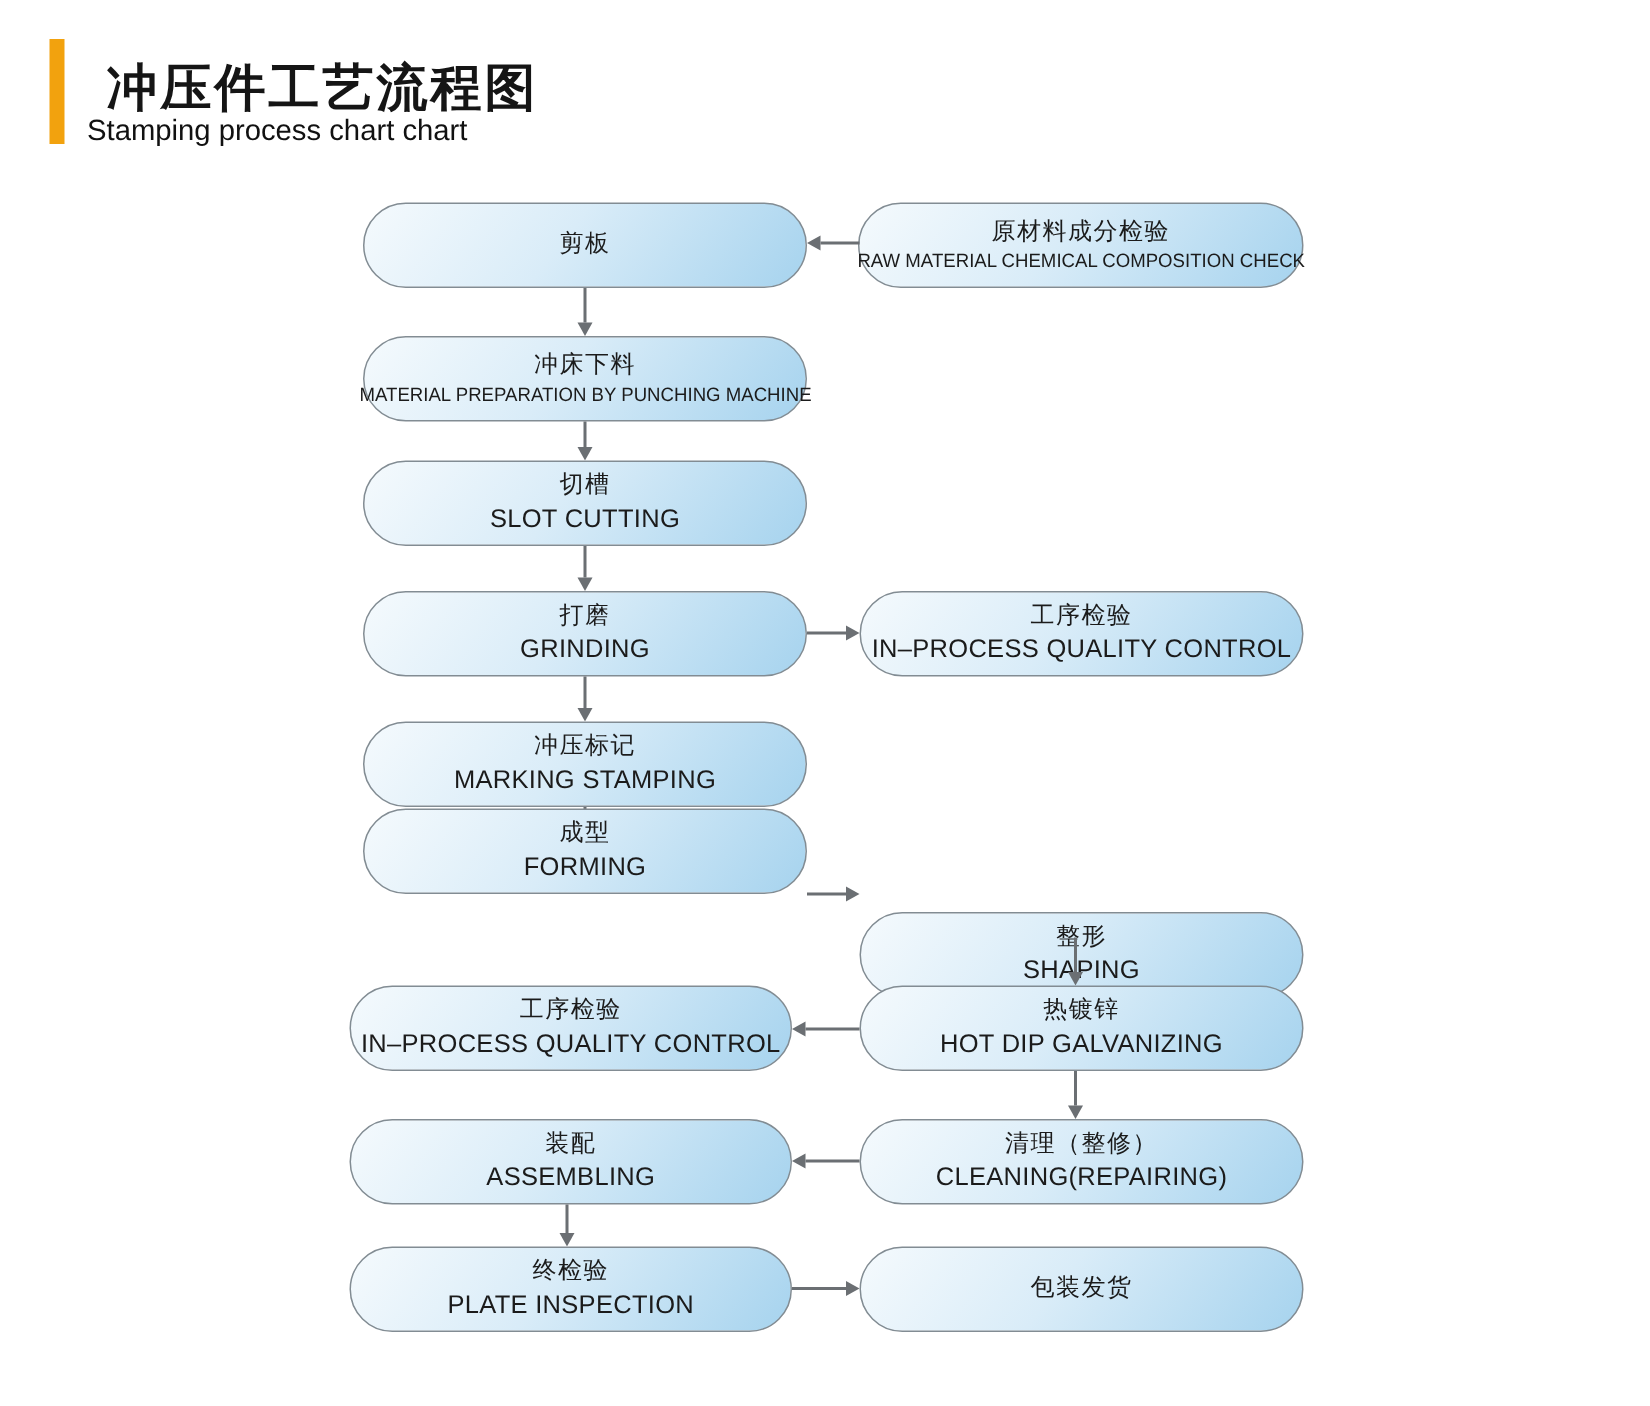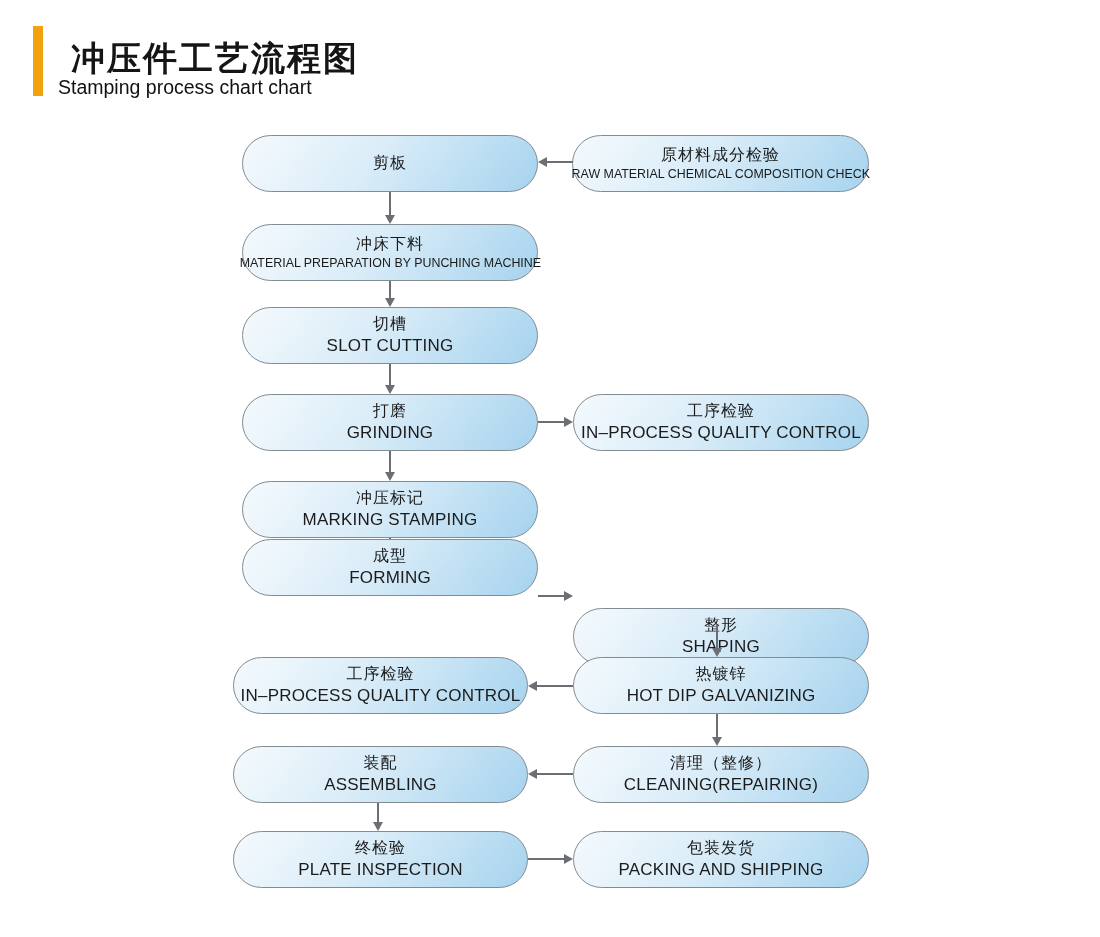--- a/index.html
+++ b/index.html
@@ -197,18 +197,17 @@
     </div>
     <div class="arrow-h head-left" style="left:537px; top:773px; width:36px;"></div>
 
     <div class="arrow-v" style="left:377px; top:803px; height:19px;"></div>
     <div class="box" style="left:233px; top:831px; width:295px;">
       <span class="cn">终检验</span>
       <span class="en">PLATE INSPECTION</span>
     </div>
     <div class="box" style="left:573px; top:831px; width:296px;">
       <span class="cn">包装发货</span>
-      <span class="en">PACKING AND SHIPPING</span>
     </div>
     <div class="arrow-h head-right" style="left:528px; top:858px; width:36px;"></div>
 
   </div>
 </div>
 
 </body></html>

